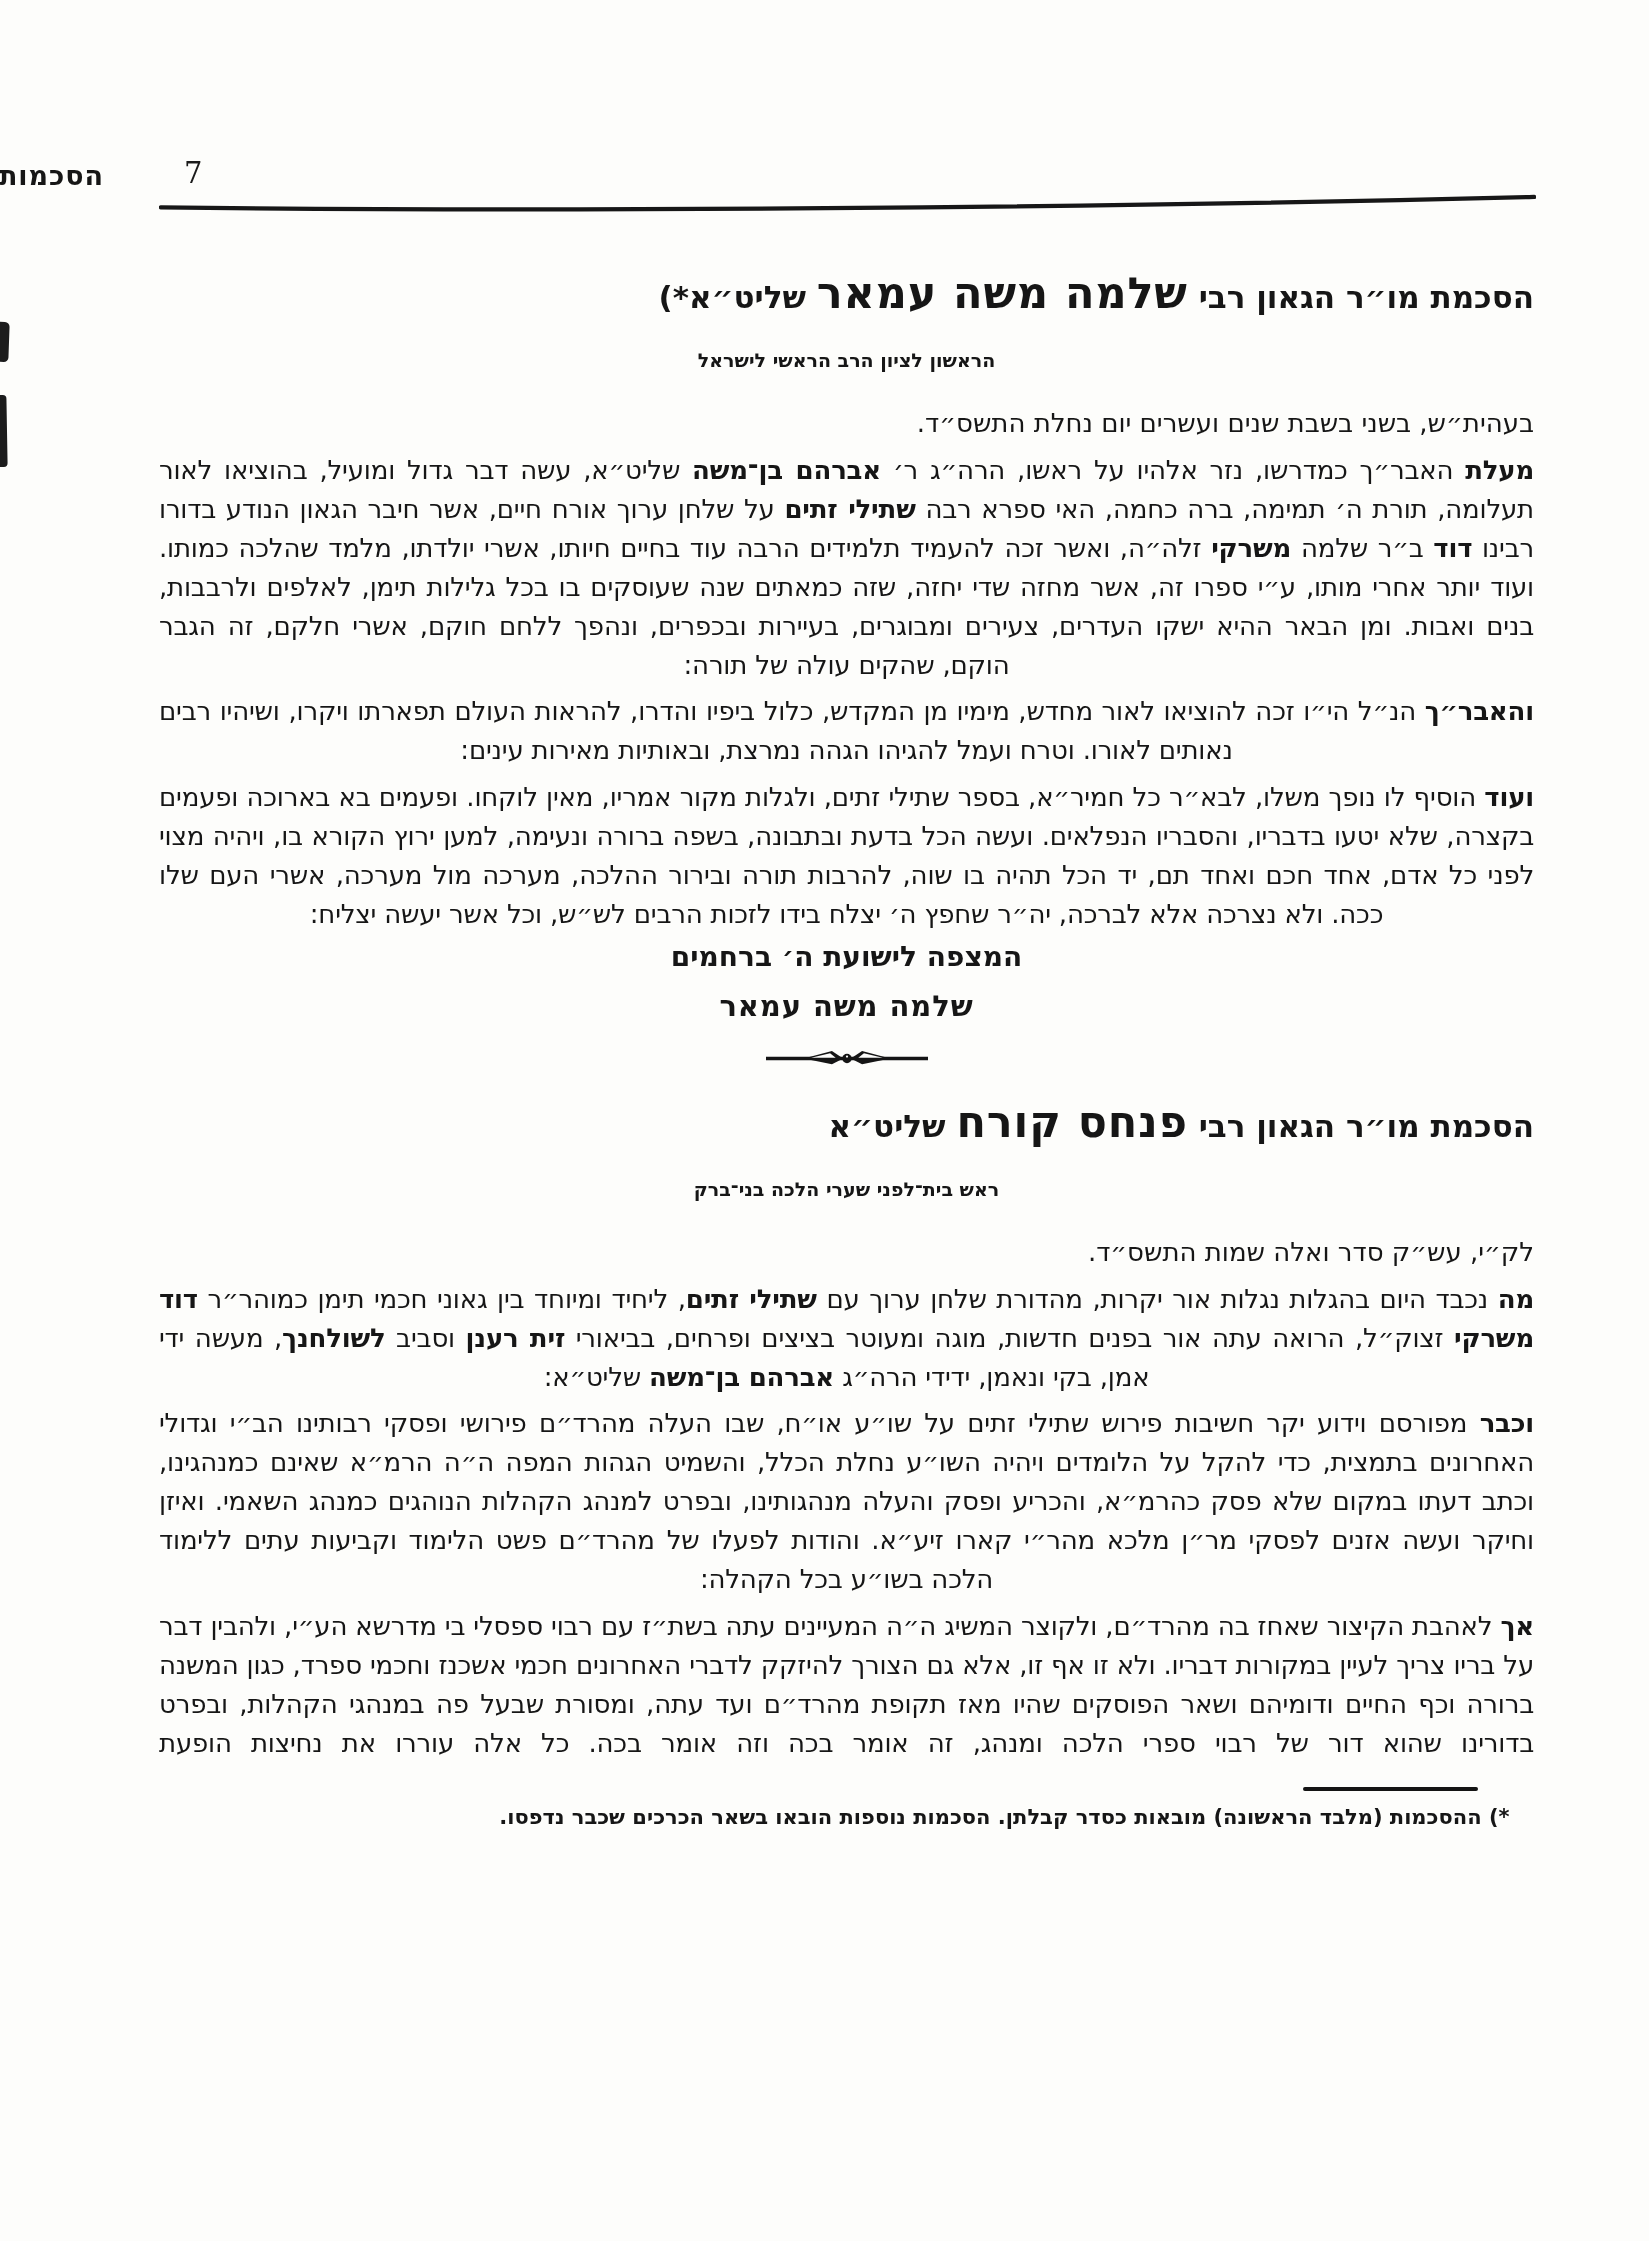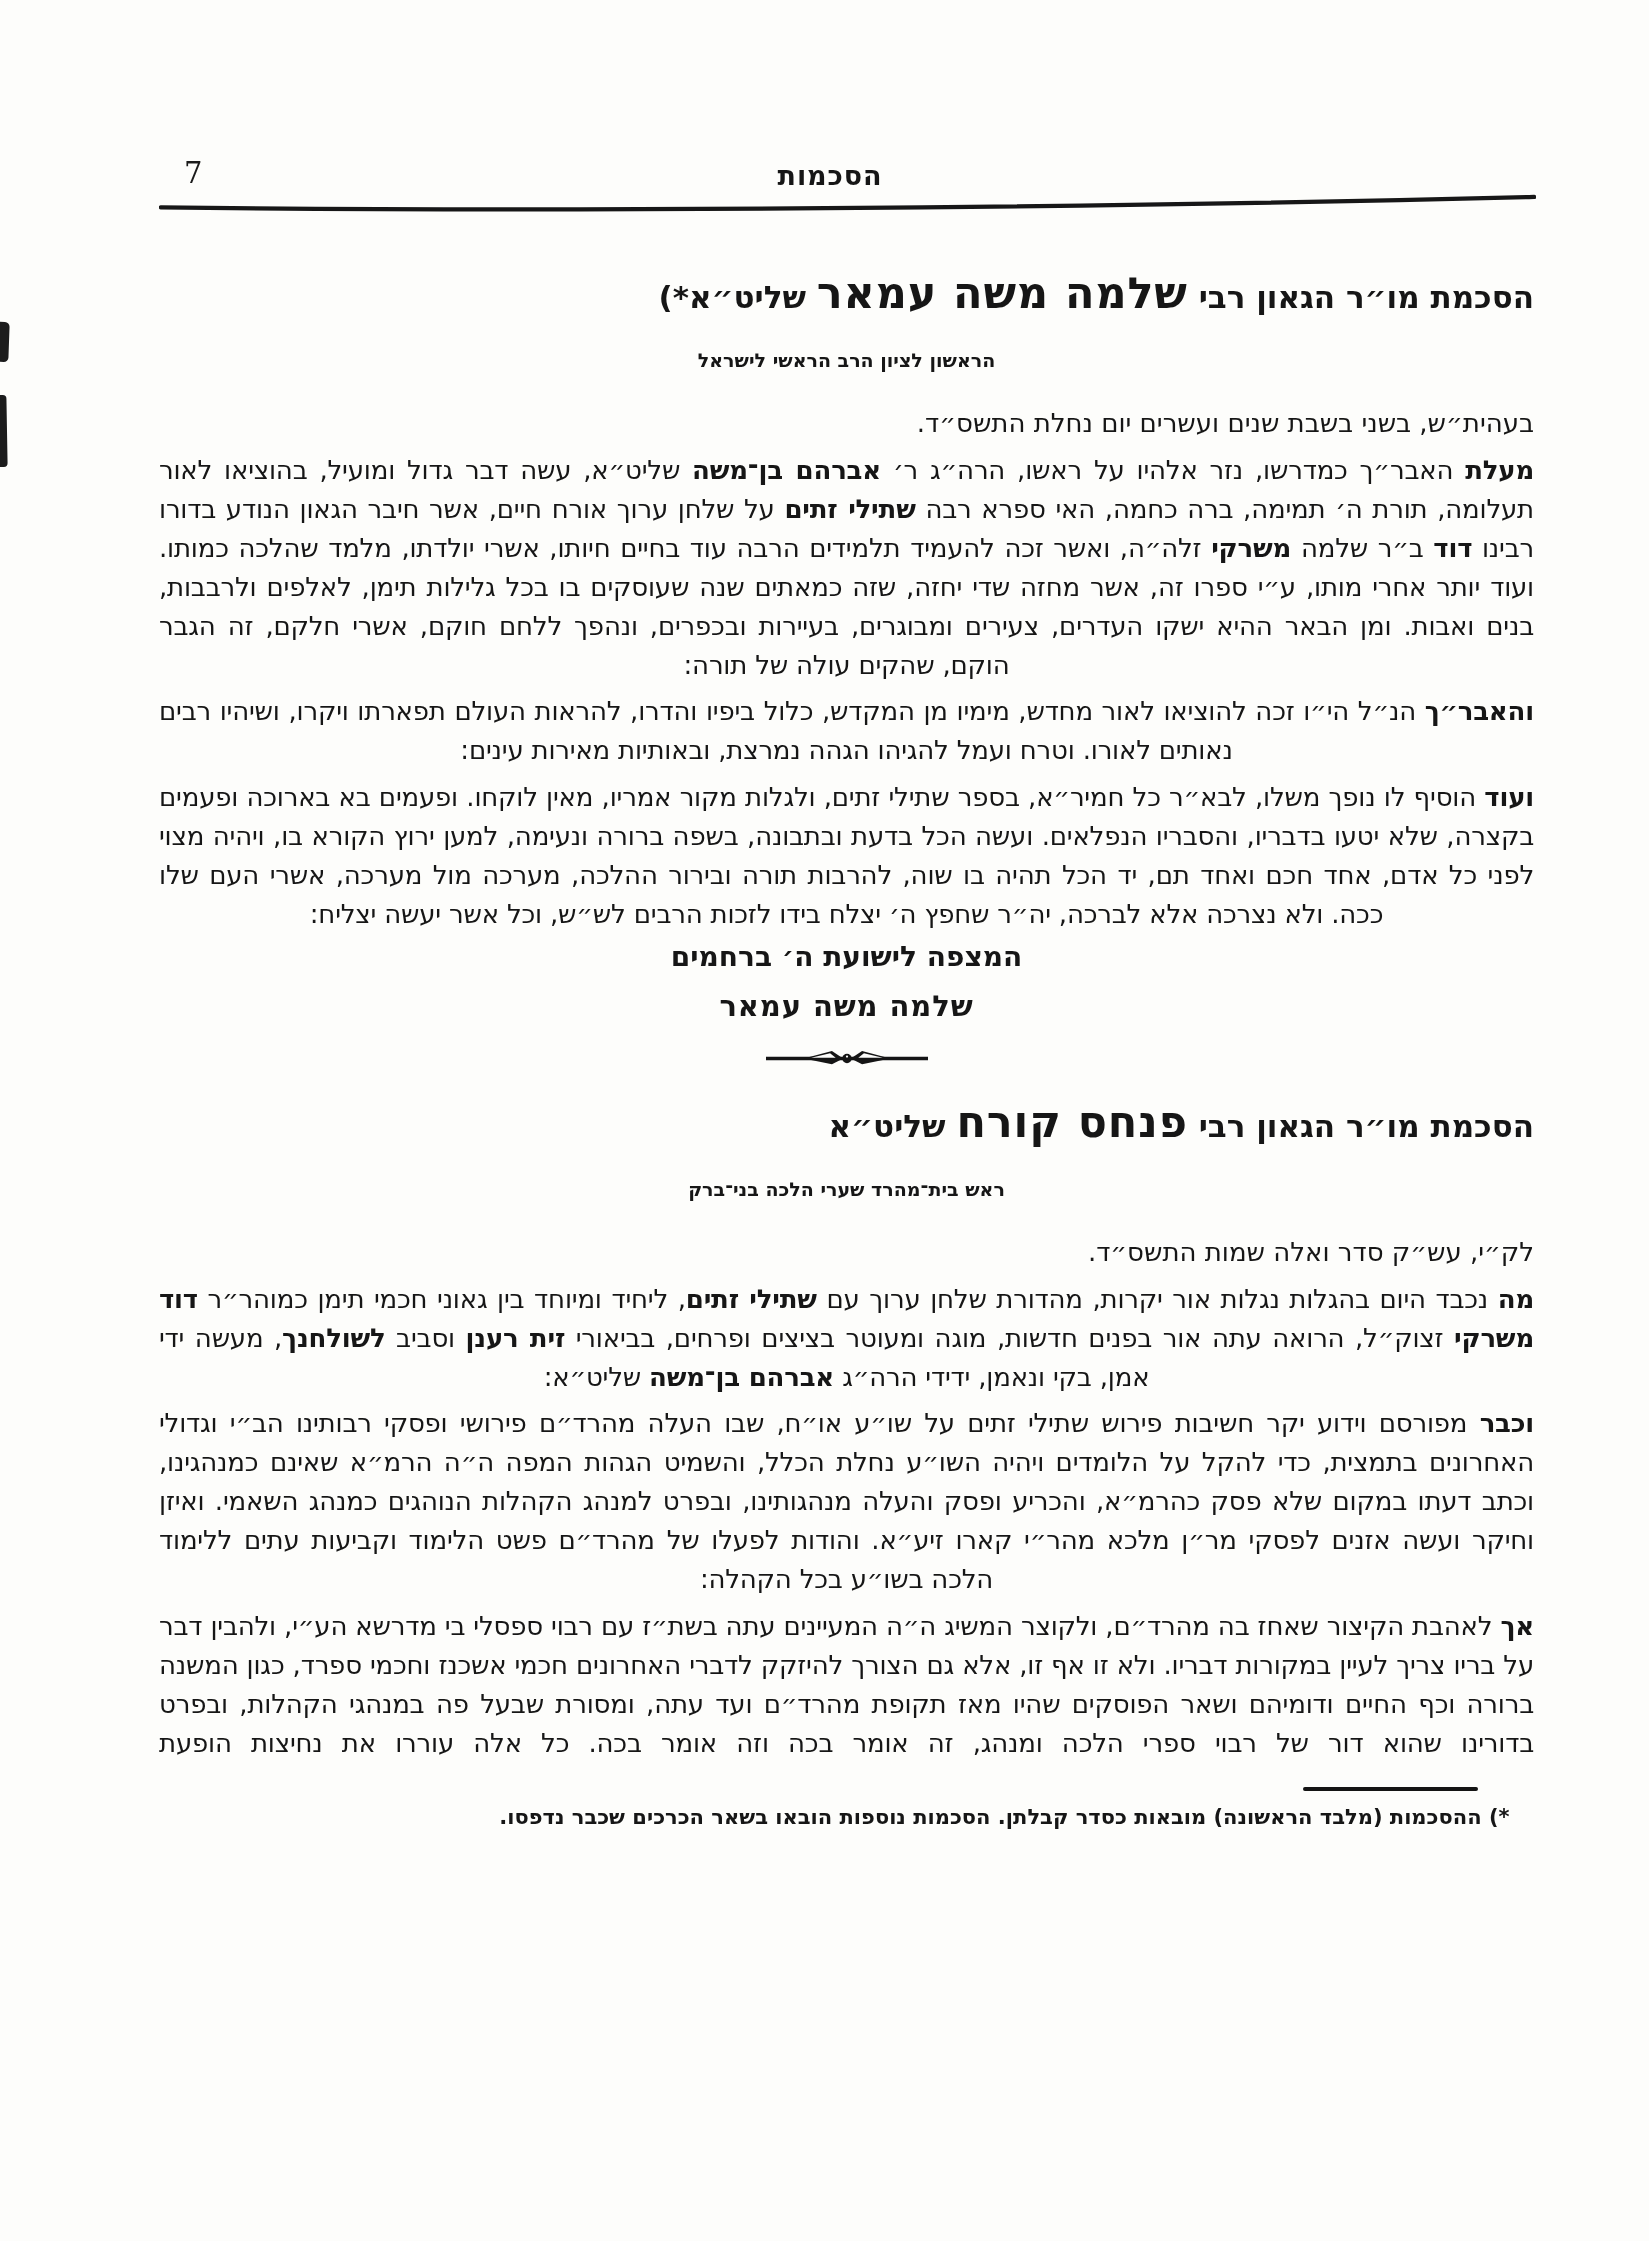--- a/index.html
+++ b/index.html
@@ -14,23 +14,22 @@
     color:#161616;
   }
   
   .page-number{
     position:absolute;top:156px;left:185px;
     font-family:"DejaVu Serif","DejaVu Sans",serif;
     font-size:29px;color:#1b1b1b;
   }
   .running-title{
     position:absolute;top:160px;left:0;right:0;
-    text-align:center;font-size:27px;font-weight:bold;
+    text-align:left;font-size:27px;font-weight:bold;
     letter-spacing:0.9px;
-    padding-left:12px;
   }
   .header-rule{position:absolute;top:194px;right:113px;width:1377px;height:21px;}
   
   .content{
     position:absolute;top:266px;right:115px;width:1375px;
   }
   .sec-title{
     text-align:right;font-weight:bold;font-size:31px;line-height:55px;
     white-space:nowrap;
   }
@@ -121,21 +120,21 @@
         <circle cx="86" cy="9" r="1.2" fill="#fdfdfb"></circle>
       </svg>
     </div>
 
     <section class="sec-2">
       <div class="sec-title">
         <span>הסכמת מו״ר הגאון רבי</span>
         <span class="big">פנחס קורח</span>
         <span>שליט״א</span>
       </div>
-      <div class="sec-subtitle">ראש בית־מהרד שערי הלכה בני־ברק</div>
+      <div class="sec-subtitle">ראש בית־לפני שערי הלכה בני־ברק</div>
       <div class="dateline">לק״י, עש״ק סדר ואלה שמות התשס״ד.</div>
       <div class="paras">
           <p class="para"><span class="lead">מה</span><span> נכבד היום בהגלות נגלות אור יקרות, מהדורת שלחן ערוך עם </span><span class="b">שתילי זתים</span><span>, ליחיד ומיוחד בין גאוני חכמי תימן כמוהר״ר </span><span class="b">דוד משרקי</span><span> זצוק״ל, הרואה עתה אור בפנים חדשות, מוגה ומעוטר בציצים ופרחים, בביאורי </span><span class="b">זית רענן</span><span> וסביב </span><span class="b">לשולחנך</span><span>, מעשה ידי אמן, בקי ונאמן, ידידי הרה״ג </span><span class="b">אברהם בן־משה</span><span> שליט״א:</span></p>
           <p class="para"><span class="lead">וכבר</span><span> מפורסם וידוע יקר חשיבות פירוש שתילי זתים על שו״ע או״ח, שבו העלה מהרד״ם פירושי ופסקי רבותינו הב״י וגדולי האחרונים בתמצית, כדי להקל על הלומדים ויהיה השו״ע נחלת הכלל, והשמיט הגהות המפה ה״ה הרמ״א שאינם כמנהגינו, וכתב דעתו במקום שלא פסק כהרמ״א, והכריע ופסק והעלה מנהגותינו, ובפרט למנהג הקהלות הנוהגים כמנהג השאמי. ואיזן וחיקר ועשה אזנים לפסקי מר״ן מלכא מהר״י קארו זיע״א. והודות לפעלו של מהרד״ם פשט הלימוד וקביעות עתים ללימוד הלכה בשו״ע בכל הקהלה:</span></p>
           <p class="para cont"><span class="lead">אך</span><span> לאהבת הקיצור שאחז בה מהרד״ם, ולקוצר המשיג ה״ה המעיינים עתה בשת״ז עם רבוי ספסלי בי מדרשא הע״י, ולהבין דבר על בריו צריך לעיין במקורות דבריו. ולא זו אף זו, אלא גם הצורך להיזקק לדברי האחרונים חכמי אשכנז וחכמי ספרד, כגון המשנה ברורה וכף החיים ודומיהם ושאר הפוסקים שהיו מאז תקופת מהרד״ם ועד עתה, ומסורת שבעל פה במנהגי הקהלות, ובפרט בדורינו שהוא דור של רבוי ספרי הלכה ומנהג, זה אומר בכה וזה אומר בכה. כל אלה עוררו את נחיצות הופעת</span></p>
         </div>
     </section>
 
     <div class="footnote">
       <div class="fn-rule"></div>

